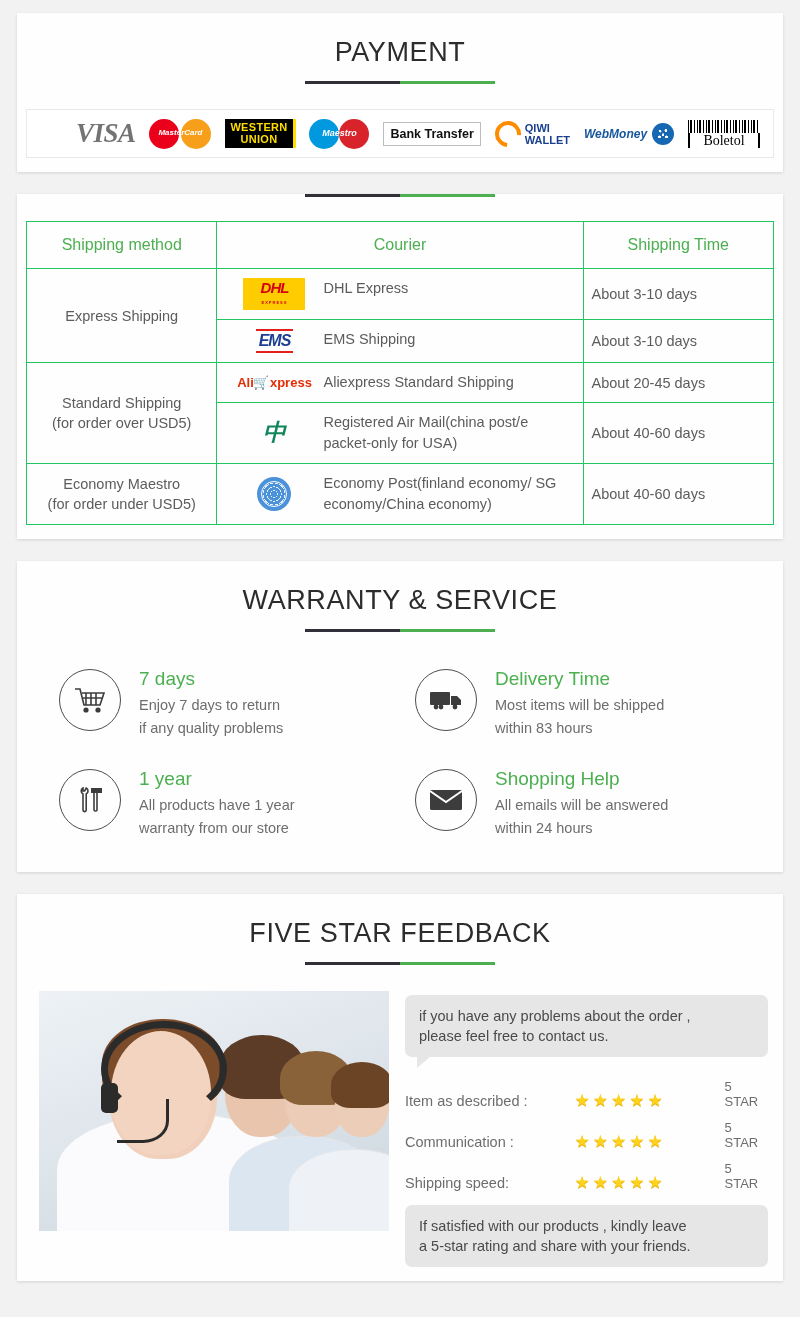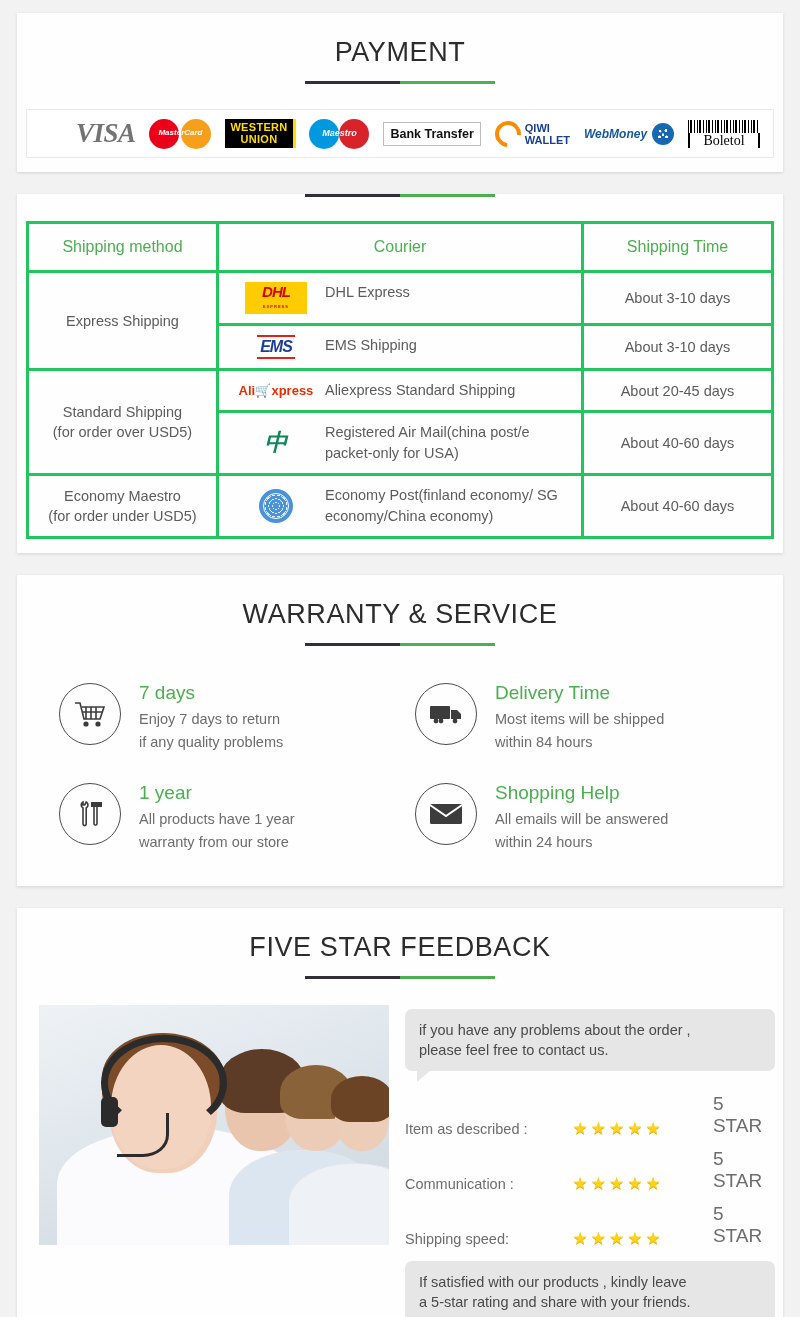--- a/index.html
+++ b/index.html
@@ -112,31 +112,31 @@
   }
 
   
   .ship-table {
     margin: 24px 9px 0 9px;
     border-collapse: collapse;
     width: calc(100% - 18px);
     border: 1px solid #e6e6e6;
   }
   .ship-table td, .ship-table th {
-    border: 3px solid #22c55e;
+    border: 1px solid #22c55e;
     font-weight: 400;
     color: #5c5c5c;
     font-size: 14.5px;
     padding: 9px 8px;
     vertical-align: middle;
   }
   .ship-table th { color: #4caf50; font-size: 16px; padding: 13px 8px; text-align: center; }
   .col-method { width: 25.5%; text-align: center; line-height: 20px; }
   .col-courier { width: 49%; }
-  .col-time { width: 25.5%; text-align: center; }
+  .col-time { width: 25.5%; text-align: left; }
   .courier-cell { display: flex; gap: 12px; padding-left: 12px; }
   .courier-logo { width: 74px; flex: none; display: flex; align-items: center; justify-content: center; }
   .courier-name { line-height: 21px; }
 
   .dhl {
     background: #ffcc00; color: #d40511; font-style: italic; font-weight: bold;
     font-size: 15px; width: 62px; text-align: center; line-height: 15px; padding: 2px 0 0 0;
     letter-spacing: -1px;
   }
   .dhl small { display: block; font-size: 4px; letter-spacing: 1px; font-style: normal; }
@@ -195,21 +195,21 @@
     border-color: #e6e6e6 transparent transparent transparent;
   }
   .rate-rows { margin-top: 22px; }
   .rate-row {
     display: flex; align-items: flex-end; margin-bottom: 11px;
     color: #6d6d6d; font-size: 14.5px;
   }
   .rate-label { width: 175px; }
   .stars { display: flex; gap: 3px; width: 130px; }
   .star { color: #ffd21e; font-size: 17px; line-height: 17px; text-shadow: 0 1px 0 #e0a800; }
-  .rate-val { color: #6d6d6d; font-size: 19px; margin-left: 16px; }
+  .rate-val { color: #6d6d6d; font-size: 13px; margin-left: 24px; }
   .bubble2 { margin-top: 14px; }
   .head {
     width: 108px; height: 132px; border-radius: 50% 50% 46% 46%;
     background: #f0cfbb; position: absolute;
   }
   .hair {
     width: 122px; height: 88px; border-radius: 58% 58% 36% 36%;
     background: #7b4b2a; position: absolute; left: -7px; top: -8px;
   }
   .body-sh {
@@ -409,21 +409,21 @@
             <rect x="2" y="5" width="20" height="13" rx="1"></rect>
             <path d="M23 9 h6 l4 4 v5 h-10 z"></path>
             <circle cx="8" cy="20" r="2.4"></circle>
             <circle cx="13" cy="20" r="2.4"></circle>
             <circle cx="27" cy="20" r="2.4"></circle>
           </svg>
         </div>
         <div class="warr-txt">
           <div class="warr-h">Delivery Time</div>
           <div class="warr-p">Most items will be shipped</div>
-          <div class="warr-p">within 84 hours</div>
+          <div class="warr-p">within 83 hours</div>
         </div>
       </div>
 
       <div class="warr-item">
         <div class="circ">
           <svg width="32" height="32" viewBox="0 0 32 32" fill="none" stroke="#3c3c3c" stroke-width="1.6">
             <path d="M9 4 a3.4 3.4 0 0 0 0 6 v16 a1.6 1.6 0 0 0 3.2 0 V10 a3.4 3.4 0 0 0 0-6 l-1.6 3 h-1.6 z"></path>
             <path d="M20 9 v17 a1.6 1.6 0 0 0 3 0 V9"></path>
             <rect x="17" y="4" width="11" height="5" fill="#3c3c3c" stroke="none"></rect>
           </svg>

